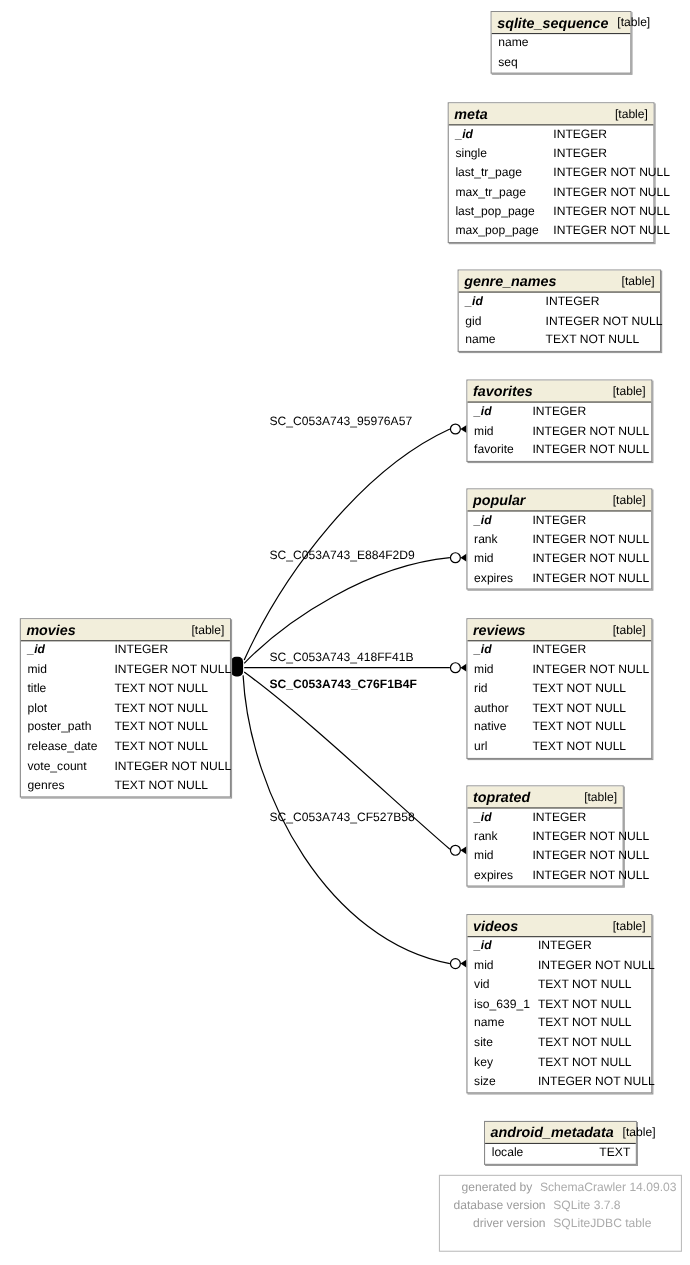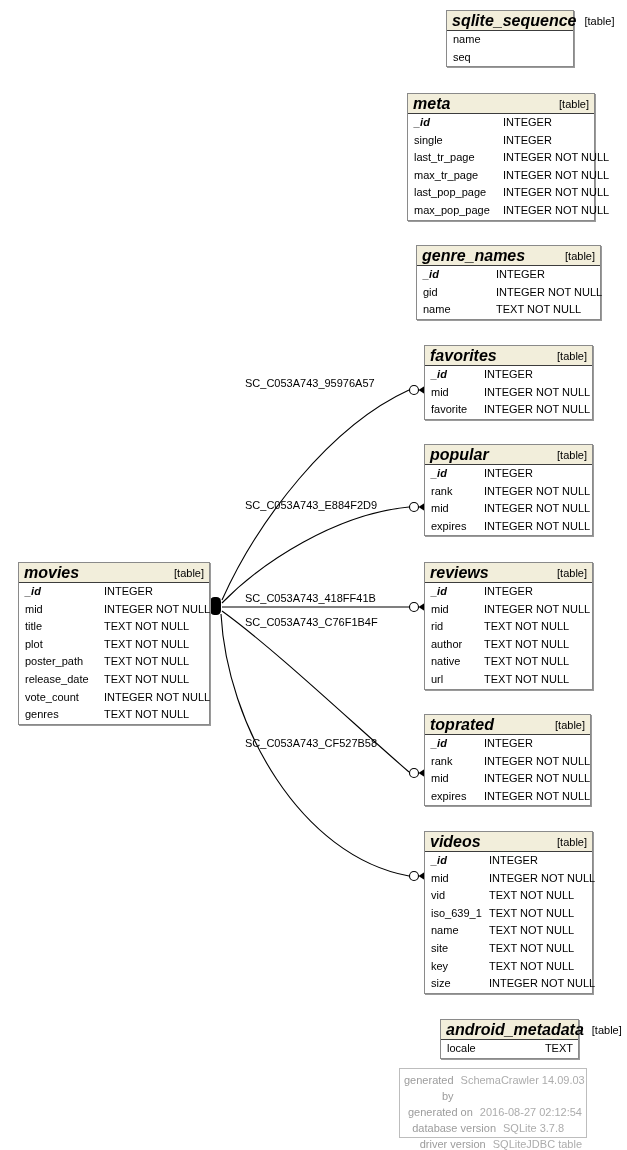--- a/index.html
+++ b/index.html
@@ -2,28 +2,28 @@
 <html><head>
 <meta charset="utf-8">
 <style>
   html,body{margin:0;padding:0;background:#ffffff;}
   .canvas{position:relative;width:627px;height:1150px;background:#ffffff;overflow:hidden;
           font-family:"Liberation Sans", sans-serif;color:#000;}
   svg.lines{position:absolute;left:0;top:0;width:627px;height:1150px;}
   .table{position:absolute;background:#ffffff;border:1px solid #8a8a8a;box-shadow:1px 1px 0 #9a9a9a;box-sizing:border-box;}
   .thead{display:flex;justify-content:space-between;align-items:center;height:19px;
          background:#f2eedb;border-bottom:1px solid #3c3c3c;padding:0 5px;}
-  .tname{font-weight:bold;font-style:italic;font-size:16px;white-space:nowrap;}
+  .tname{font-weight:bold;font-style:italic;font-size:13px;white-space:nowrap;}
   .ttag{font-size:11px;white-space:nowrap;margin-left:8px;}
   .trow{position:relative;height:17.6px;line-height:17.6px;font-size:11px;padding-left:6px;white-space:nowrap;}
   .cname.pk{font-weight:bold;font-style:italic;}
   .ctype{position:absolute;top:0;white-space:nowrap;}
   .ctype.right{right:5px;}
   .edge-label{position:absolute;font-size:11px;line-height:13px;white-space:nowrap;}
-  .footer{position:absolute;left:399px;top:1068px;width:188px;height:70px;border:1px solid #bdbdbd;
+  .footer{position:absolute;left:399px;top:1068px;width:221px;height:70px;border:1px solid #bdbdbd;
           box-sizing:border-box;padding:3px 4px;font-size:11px;color:#9c9c9c;}
   .frow{display:flex;line-height:16px;}
   .flabel{width:92px;text-align:right;margin-right:7px;color:#9c9c9c;}
   .fvalue{color:#acacac;white-space:nowrap;}
 </style>
 </head>
 <body>
 
 <div class="canvas">
   <svg class="lines" id="edge-svg" viewBox="0 0 627 1150">
@@ -112,21 +112,21 @@
           <span class="tname">reviews</span>
           <span class="ttag">[table]</span>
         </div>
         <div class="trow"><span class="cname pk">_id</span><span class="ctype" style="left: 59px;">INTEGER</span></div>
         <div class="trow"><span class="cname">mid</span><span class="ctype" style="left: 59px;">INTEGER NOT NULL</span></div>
         <div class="trow"><span class="cname">rid</span><span class="ctype" style="left: 59px;">TEXT NOT NULL</span></div>
         <div class="trow"><span class="cname">author</span><span class="ctype" style="left: 59px;">TEXT NOT NULL</span></div>
         <div class="trow"><span class="cname">native</span><span class="ctype" style="left: 59px;">TEXT NOT NULL</span></div>
         <div class="trow"><span class="cname">url</span><span class="ctype" style="left: 59px;">TEXT NOT NULL</span></div>
       </div>
-      <div class="table" style="left: 424px; top: 714px; width: 167px;">
+      <div class="table" style="left: 424px; top: 714px; width: 143px;">
         <div class="thead">
           <span class="tname">toprated</span>
           <span class="ttag">[table]</span>
         </div>
         <div class="trow"><span class="cname pk">_id</span><span class="ctype" style="left: 59px;">INTEGER</span></div>
         <div class="trow"><span class="cname">rank</span><span class="ctype" style="left: 59px;">INTEGER NOT NULL</span></div>
         <div class="trow"><span class="cname">mid</span><span class="ctype" style="left: 59px;">INTEGER NOT NULL</span></div>
         <div class="trow"><span class="cname">expires</span><span class="ctype" style="left: 59px;">INTEGER NOT NULL</span></div>
       </div>
       <div class="table" style="left: 424px; top: 831px; width: 169px;">
@@ -148,32 +148,28 @@
           <span class="tname">android_metadata</span>
           <span class="ttag">[table]</span>
         </div>
         <div class="trow"><span class="cname">locale</span><span class="ctype right">TEXT</span></div>
       </div>
     </div>
   <div id="labels-layer">
       <div class="edge-label" style="left: 245px; top: 377px;">SC_C053A743_95976A57</div>
       <div class="edge-label" style="left: 245px; top: 499px;">SC_C053A743_E884F2D9</div>
       <div class="edge-label" style="left: 245px; top: 592px;">SC_C053A743_418FF41B</div>
-      <div class="edge-label" style="left: 245px; top: 616px;">SC_C053A743_C76F1B4F</div>
+      <div class="edge-label" style="left: 245px; top: 616px; font-weight: bold;">SC_C053A743_C76F1B4F</div>
       <div class="edge-label" style="left: 245px; top: 737px;">SC_C053A743_CF527B58</div>
     </div>
 
   <div class="footer">
     <div class="frow">
       <span class="flabel">generated by</span>
       <span class="fvalue">SchemaCrawler 14.09.03</span>
-    </div>
-    <div class="frow">
-      <span class="flabel">generated on</span>
-      <span class="fvalue">2016-08-27 02:12:54</span>
     </div>
     <div class="frow">
       <span class="flabel">database version</span>
       <span class="fvalue">SQLite 3.7.8</span>
     </div>
     <div class="frow">
       <span class="flabel">driver version</span>
       <span class="fvalue">SQLiteJDBC table</span>
     </div>
   </div>

